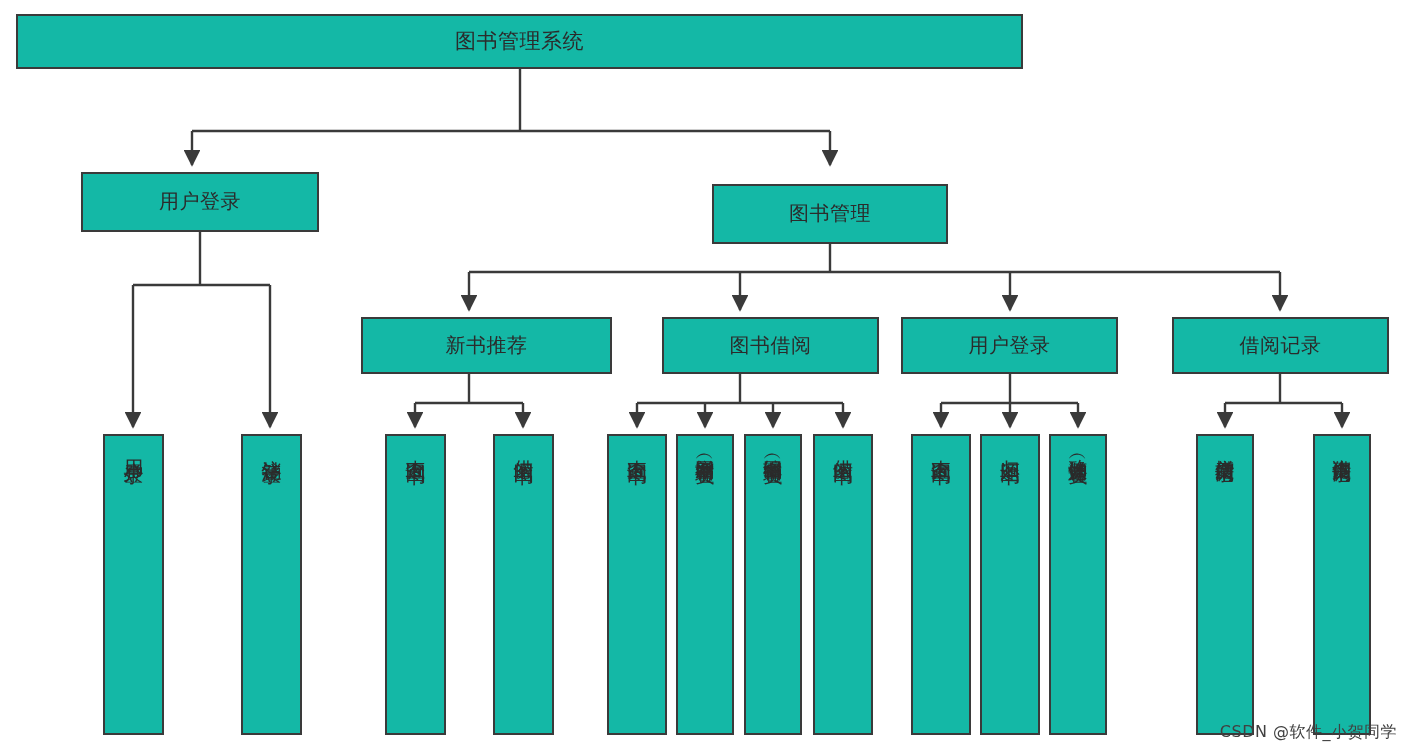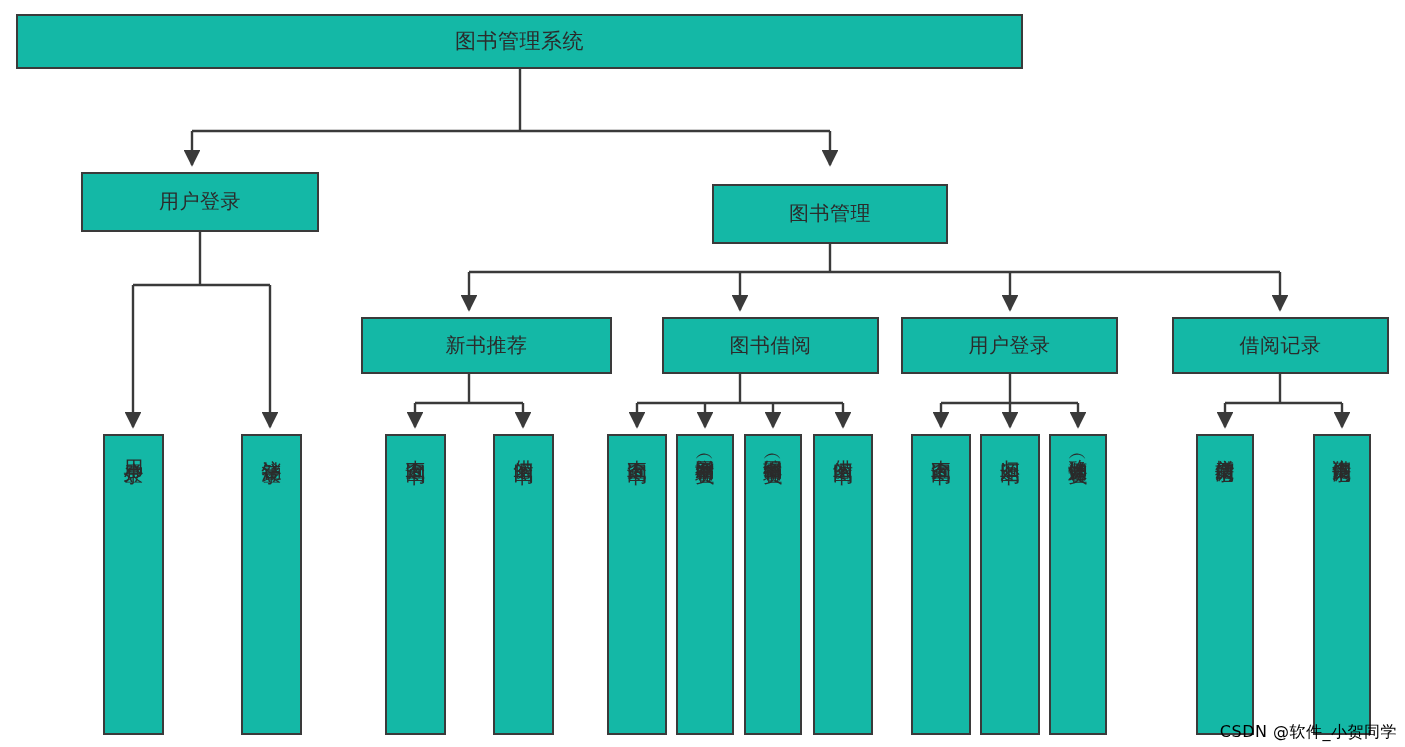--- a/index.html
+++ b/index.html
@@ -85,21 +85,21 @@
   .node.leaf.tall-text .node-label {
     font-size: 19px;
     letter-spacing: 1px;
   }
   
   .watermark {
     position: absolute;
     right: 8px;
     bottom: 4px;
     font-size: 16px;
-    color: #000000;
+    color: #404040;
     letter-spacing: 0.5px;
     white-space: nowrap;
   }
 </style>
 </head>
 <body>
 
 <div id="canvas">
 
   <svg class="wires" viewBox="0 0 1405 747" xmlns="http://www.w3.org/2000/svg">

